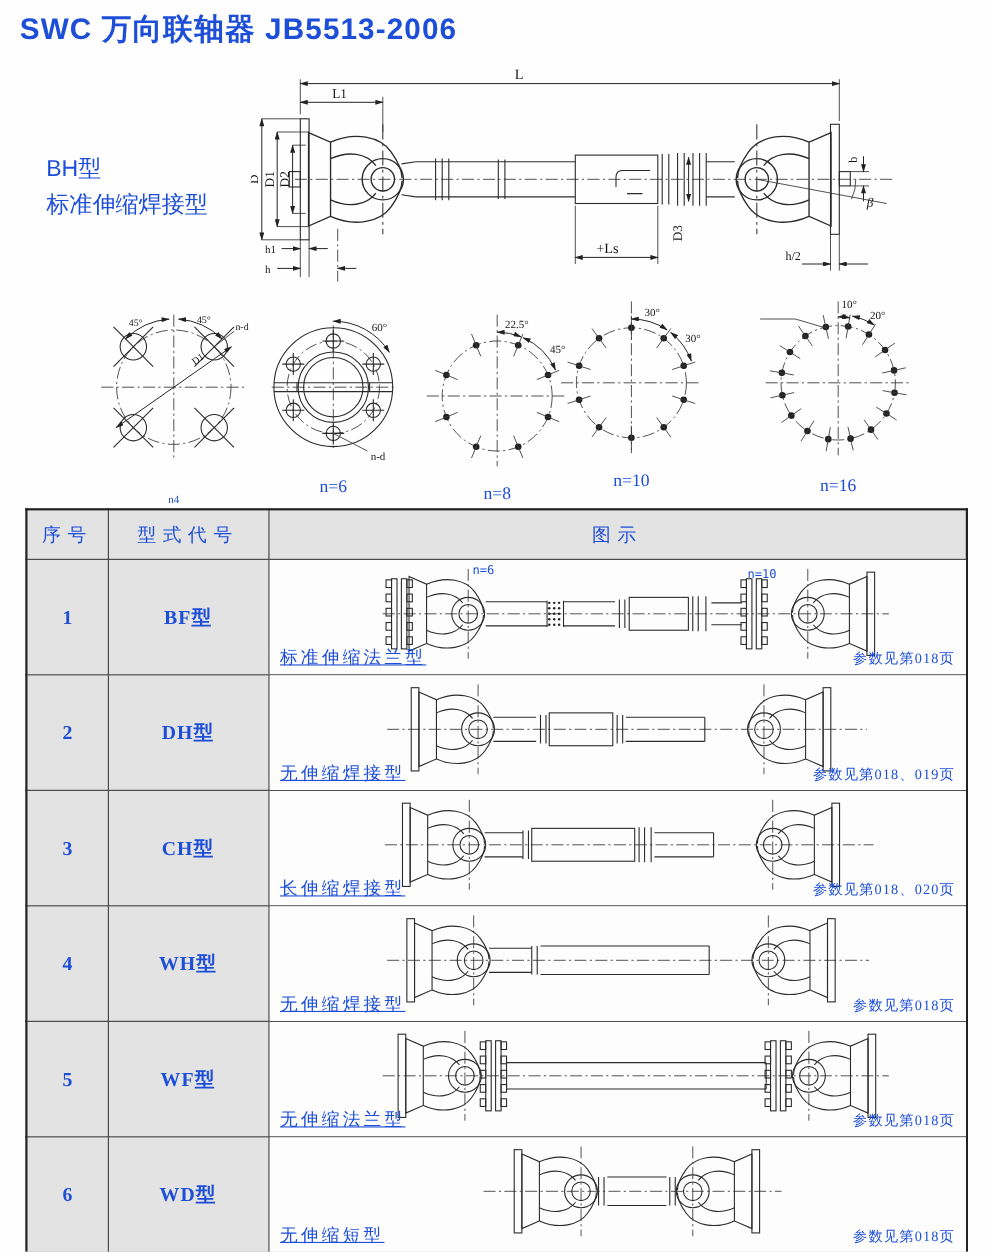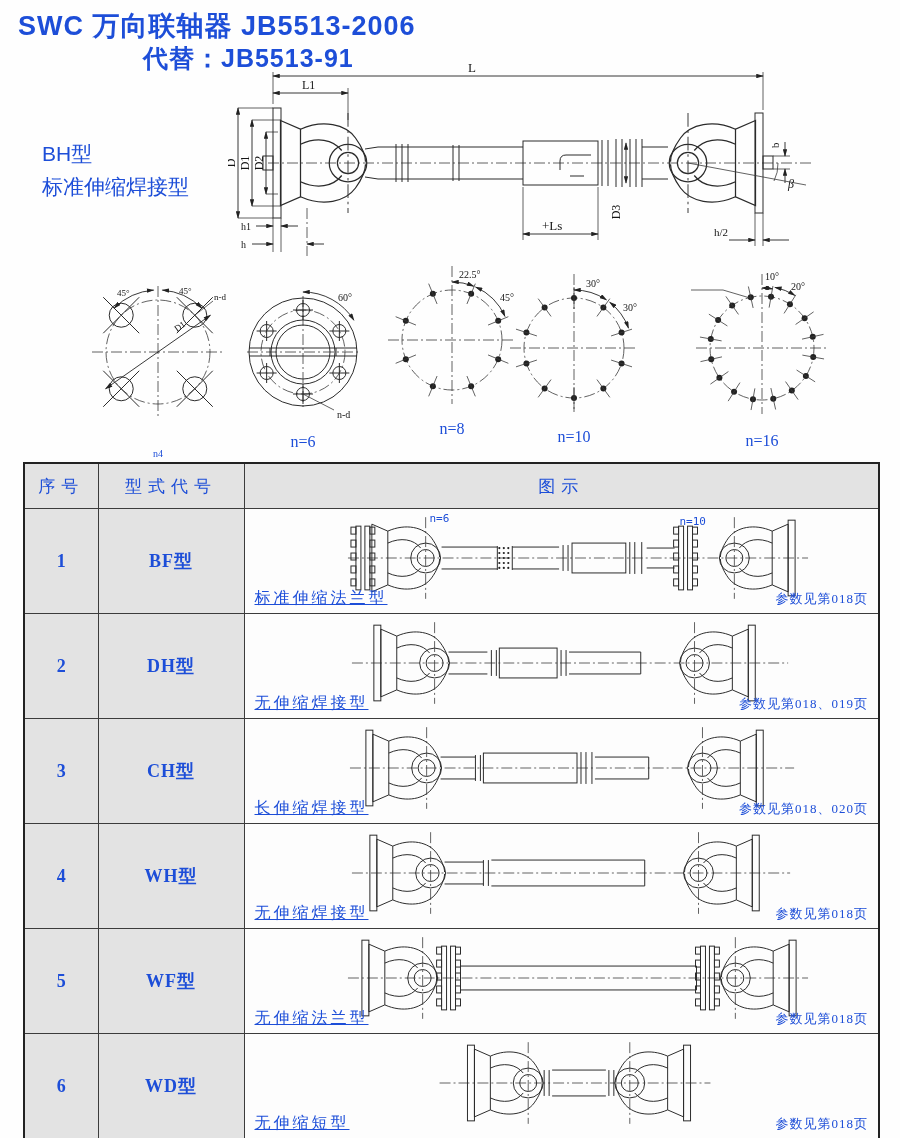--- a/index.html
+++ b/index.html
@@ -43,21 +43,20 @@
 
   <svg width="0" height="0" style="position:absolute">
     <defs>
       <marker id="arr" viewBox="0 0 10 6" refX="9" refY="3" markerWidth="9" markerHeight="5" orient="auto-start-reverse">
           <path d="M0,0 L10,3 L0,6 Z" fill="#222"></path>
         </marker>
     </defs>
   </svg>
 
   <div class="title1">SWC 万向联轴器  JB5513-2006</div>
-  <div class="title2">代替：JB5513-91</div>
 
   <div class="type-label">
     <div>BH型</div>
     <div>标准伸缩焊接型</div>
   </div>
 
   <svg id="main-drawing" class="draw" viewBox="0 0 590 200">
 
     <line x1="40" y1="103" x2="585" y2="103" class="dd"></line>
 
@@ -229,21 +228,21 @@
         <line x1="31" y1="71" x2="139" y2="71"></line>
         <line x1="31" y1="79" x2="139" y2="79"></line>
         <line x1="52" y1="71" x2="52" y2="79"></line>
         <line x1="118" y1="71" x2="118" y2="79"></line>
       <text x="120" y="24" font-size="10">60°</text>
       <text x="119" y="141" font-size="10">n-d</text>
     </svg>
     <div class="fig-caption">n=6</div>
   </div>
 
-  <div class="fig" style="left:367px;top:264px;width:170px">
+  <div class="fig" style="left:367px;top:284px;width:170px">
     <svg class="draw" width="170" height="150" viewBox="0 0 170 150">
         <line x1="21" y1="76" x2="149" y2="76" class="dd"></line>
         <line x1="85" y1="2" x2="85" y2="140" class="dd"></line>
         <circle cx="85" cy="76" r="50" class="dd"></circle>
         <circle cx="104.1341716182545" cy="29.80602337443566" r="3" class="fdot"></circle>
         <line x1="99.9246538622385" y1="39.968698232059815" x2="108.34368937427048" y2="19.643348516811507" class="thin"></line>
         <circle cx="65.86582838174552" cy="29.80602337443566" r="3" class="fdot"></circle>
         <line x1="70.0753461377615" y1="39.968698232059815" x2="61.65631062572953" y2="19.643348516811507" class="thin"></line>
         <circle cx="38.80602337443566" cy="56.8658283817455" r="3" class="fdot"></circle>
         <line x1="48.968698232059815" y1="61.07534613776149" x2="28.643348516811507" y2="52.65631062572952" class="thin"></line>

